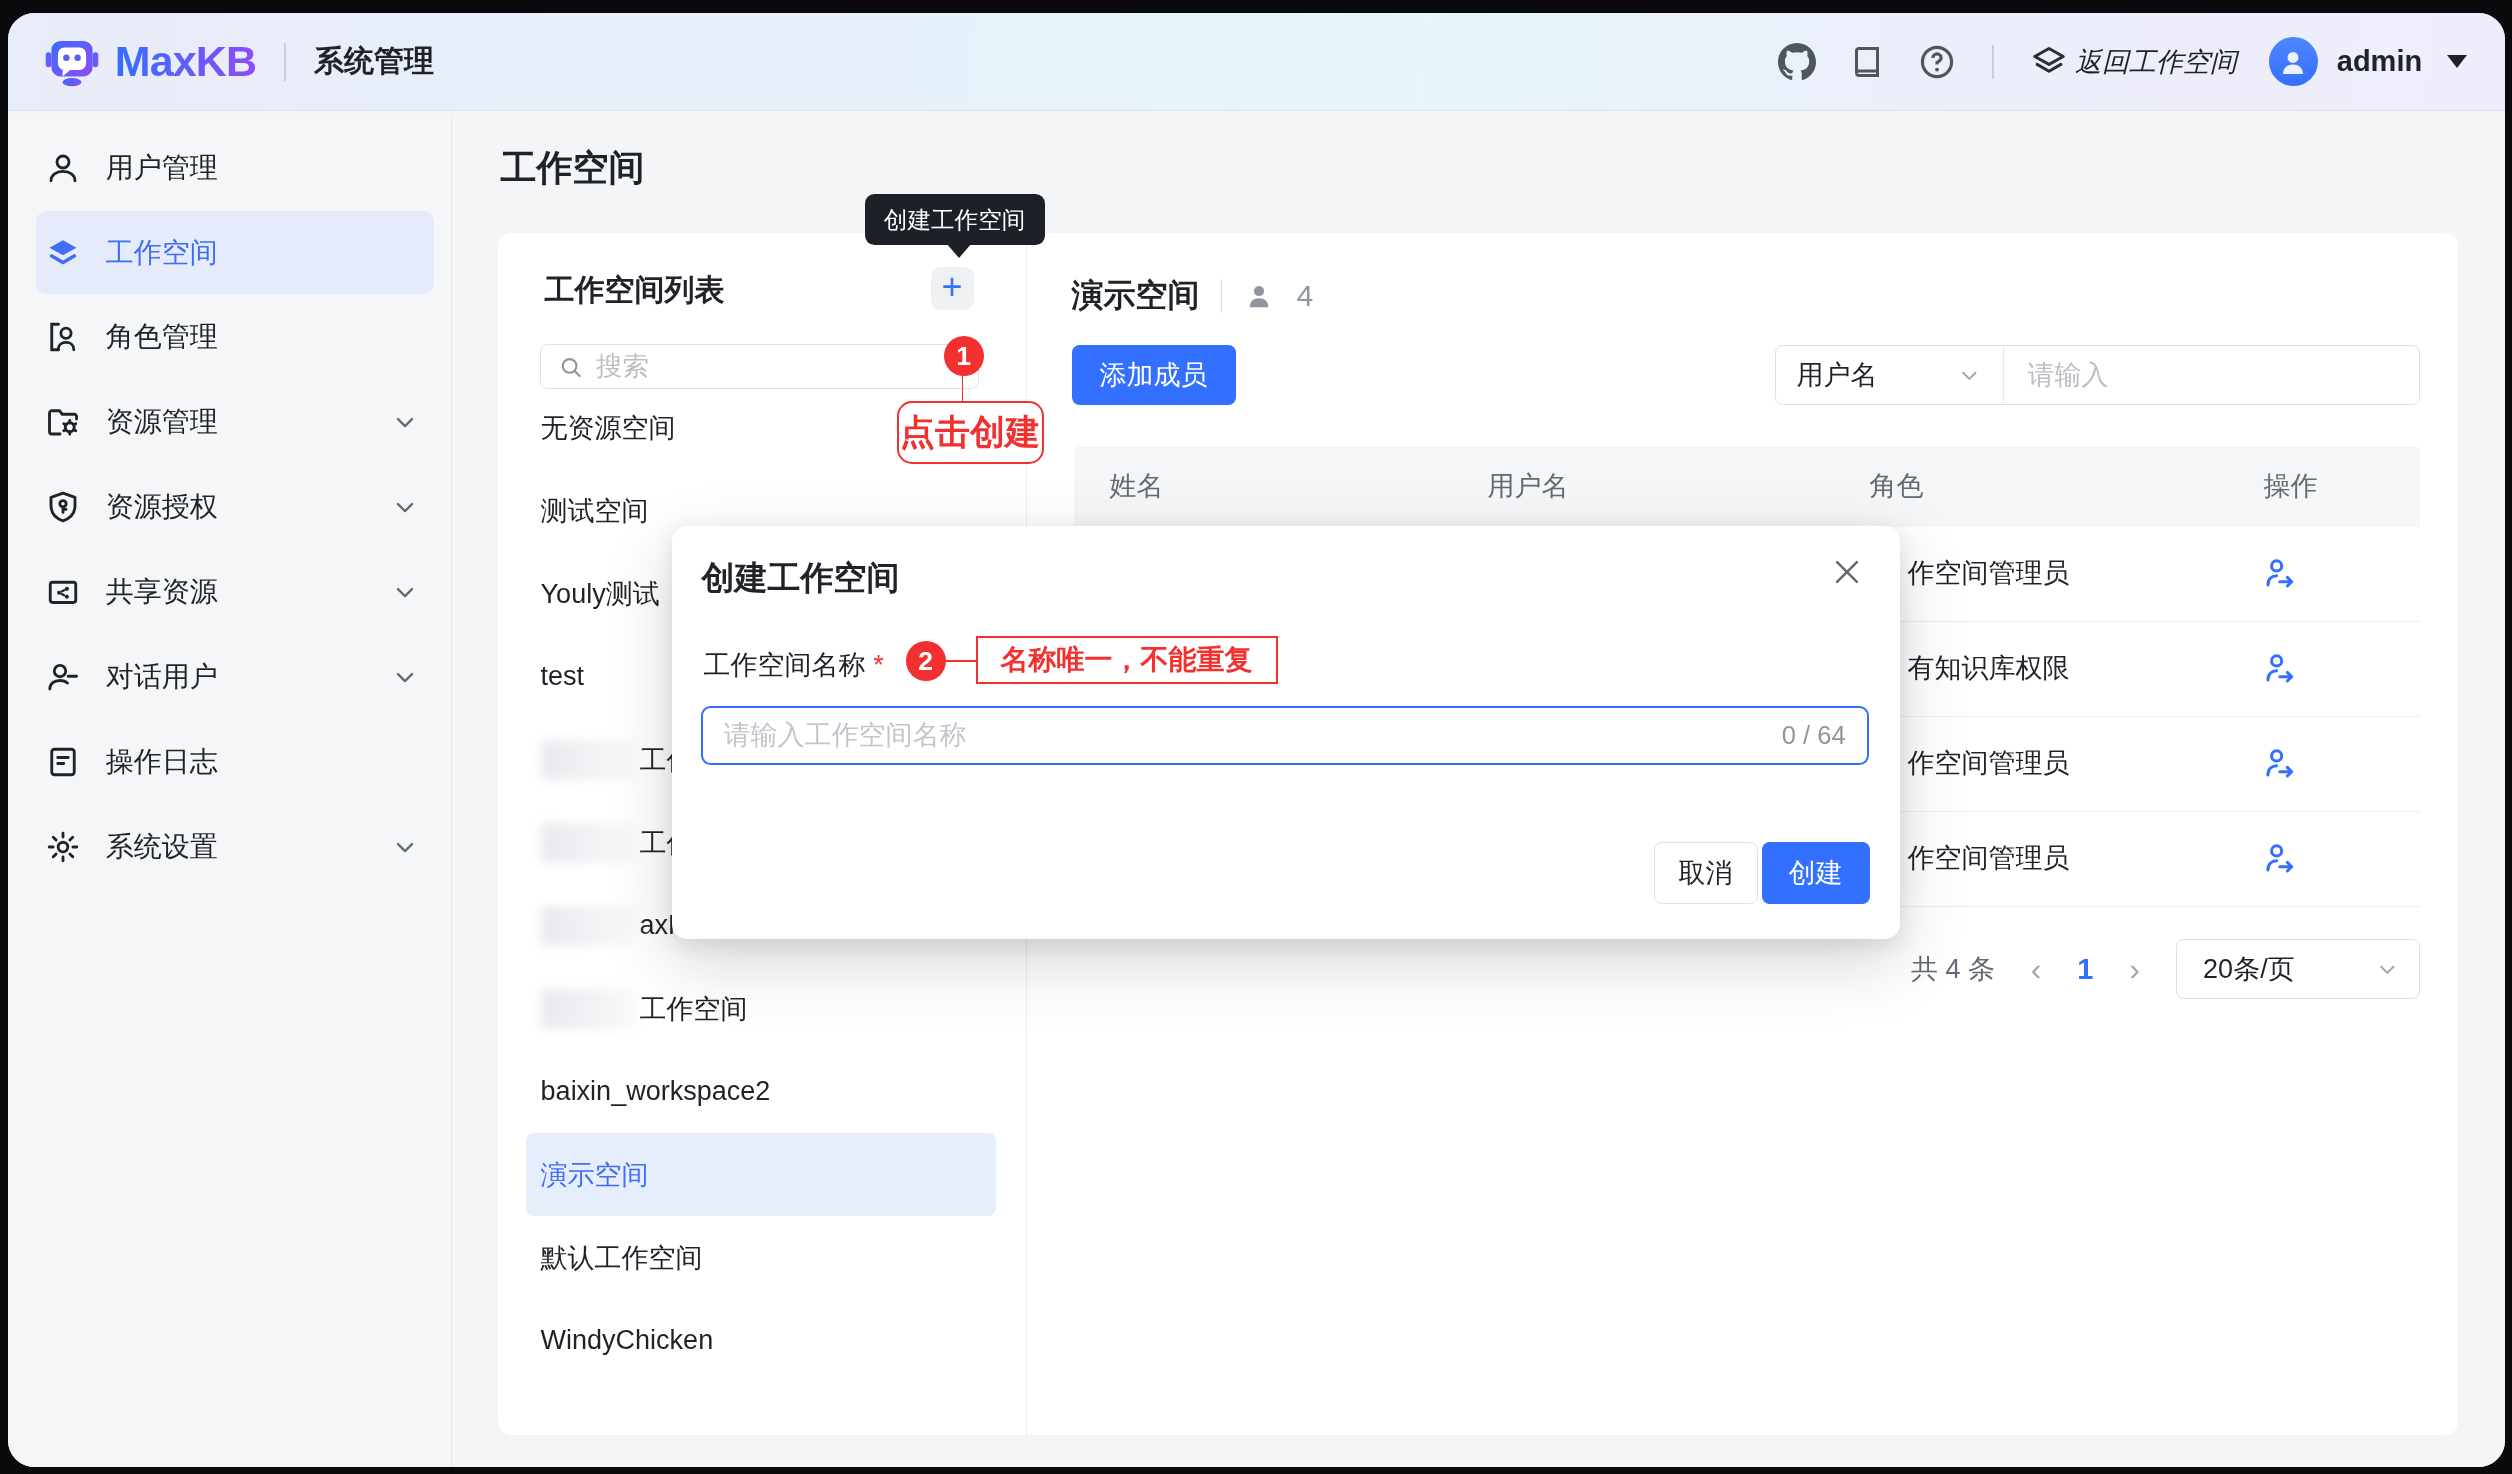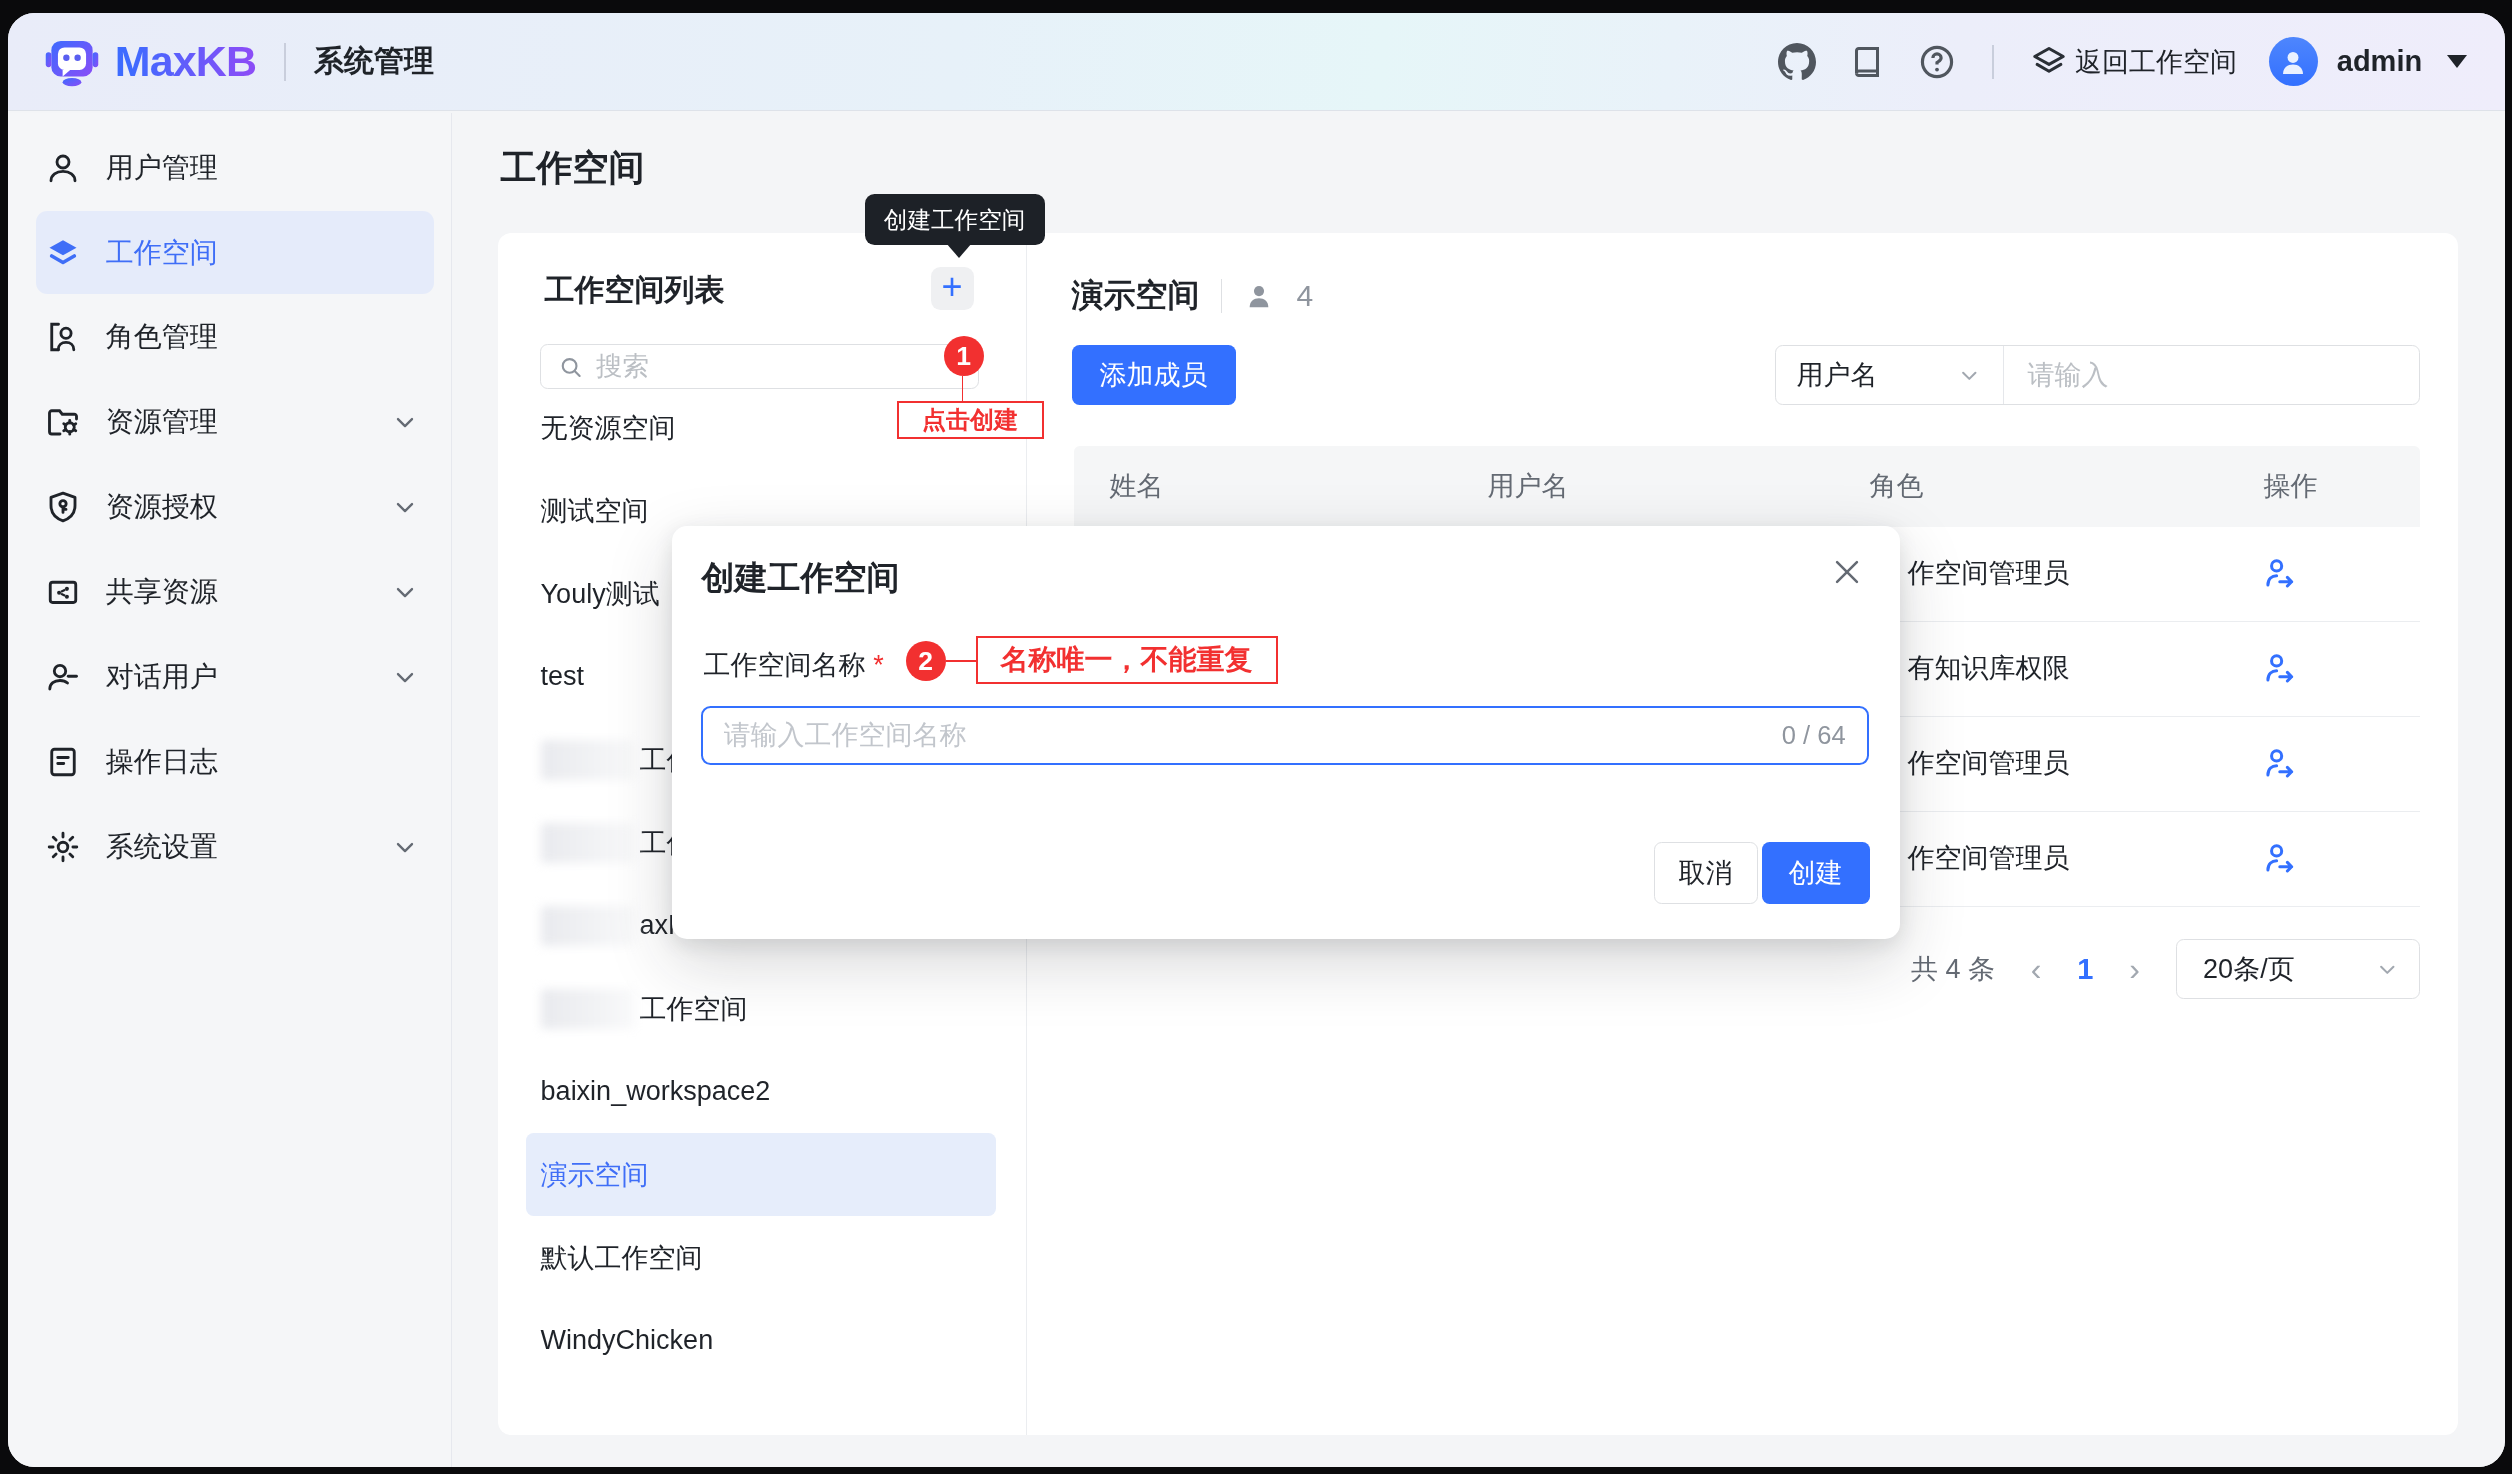--- a/index.html
+++ b/index.html
@@ -14,21 +14,21 @@
             border-bottom:1.9px solid #DEE2E9; display:flex; align-items:center; padding:0 38px 0 34px; }
   .brand { display:flex; align-items:center; gap:13.2px; }
   .brand-name { font-size:43px; font-weight:800; letter-spacing:-0.9px;
                 background:linear-gradient(90deg,#3D6BFF 10%,#8A4DF7 95%);
                 -webkit-background-clip:text; background-clip:text; color:transparent; }
   .tb-divider { width:1.9px; height:38px; background:#C9CEDC; margin:0 28px; }
   .module-title { font-size:30px; font-weight:700; color:#1F2329; }
   .tb-right { margin-left:auto; display:flex; align-items:center; gap:32px; }
   .tb-icon { width:38px; height:38px; display:flex; align-items:center; justify-content:center; cursor:pointer; }
   .tb-divider2 { width:1.9px; height:34px; background:#C9CEDC; margin:0 3.8px; }
-  .back-group { display:flex; align-items:center; gap:7px; cursor:pointer; }
+  .back-group { display:flex; align-items:center; gap:7px; cursor:pointer;font-style:italic; }
   .back-label { font-size:27px; color:#1F2329; }
   .avatar { width:49px; height:49px; border-radius:50%;
             background:linear-gradient(180deg,#4E86FD,#3370FF); display:flex; align-items:center; justify-content:center; }
   .admin-name { font-size:29px; font-weight:700; color:#1F2329; margin-left:-13.2px; }
   .caret { width:0; height:0; border-left:10.4px solid transparent; border-right:10.4px solid transparent;
            border-top:13.2px solid #1F2329; margin-left:-7.6px; }
 
   
   .sidebar { position:absolute; left:0; top:100px; bottom:0; width:444px; background:#F5F6F8;
              border-right:1.9px solid #E6E8EE; padding:13.2px 17px 0 28px; }
@@ -100,21 +100,21 @@
   .tooltip { position:absolute; left:411px; top:81px; width:180px; height:51px; background:#1D2127; color:#fff;
              border-radius:9.5px; font-size:23.6px; display:flex; align-items:center; justify-content:center; z-index:40; }
   .tooltip-arrow { position:absolute; left:492px; top:130px; width:0; height:0; z-index:40;
                    border-left:13.2px solid transparent; border-right:13.2px solid transparent; border-top:15px solid #1D2127; }
   .badge { background:#F23030; color:#fff; border-radius:50%; display:flex; align-items:center; justify-content:center;
            font-size:26.5px; font-weight:700; }
   .badge1 { position:absolute; left:490px; top:223px; width:40px; height:40px; z-index:45; }
   .conn1 { position:absolute; left:508px; top:263px; width:1.9px; height:25.5px; background:#F23030; z-index:45; }
   .anno-box { border:2.8px solid #F23030; background:#FFFFFF; color:#F23030; font-weight:700;
               display:flex; align-items:center; justify-content:center; z-index:45; }
-  .anno1 { position:absolute; left:443px; top:288px; width:147px; height:38px; font-size:24px; }
+  .anno1 { position:absolute; left:443px; top:288px; width:147px; height:63px; font-size:35px;border-radius:15px; }
 
   
   .modal { position:absolute; left:664px; top:513px; width:1228px; height:413px; background:#fff; border-radius:15px;
            box-shadow:0 23px 66px rgba(31,35,41,.18), 0 5.7px 19px rgba(31,35,41,.10); z-index:50; }
   .modal-title { position:absolute; left:30px; top:30px; font-size:33px; font-weight:700; color:#1F2329; }
   .modal-close { position:absolute; right:34px; top:26.5px; width:38px; height:38px; color:#646A73; cursor:pointer;
                  display:flex; align-items:center; justify-content:center; }
   .modal-label-row { position:absolute; left:32px; top:121px; display:flex; align-items:center; }
   .modal-label { font-size:27px; color:#1F2329; }
   .req-star { color:#F23030; font-size:27px; margin-left:7.6px; }

